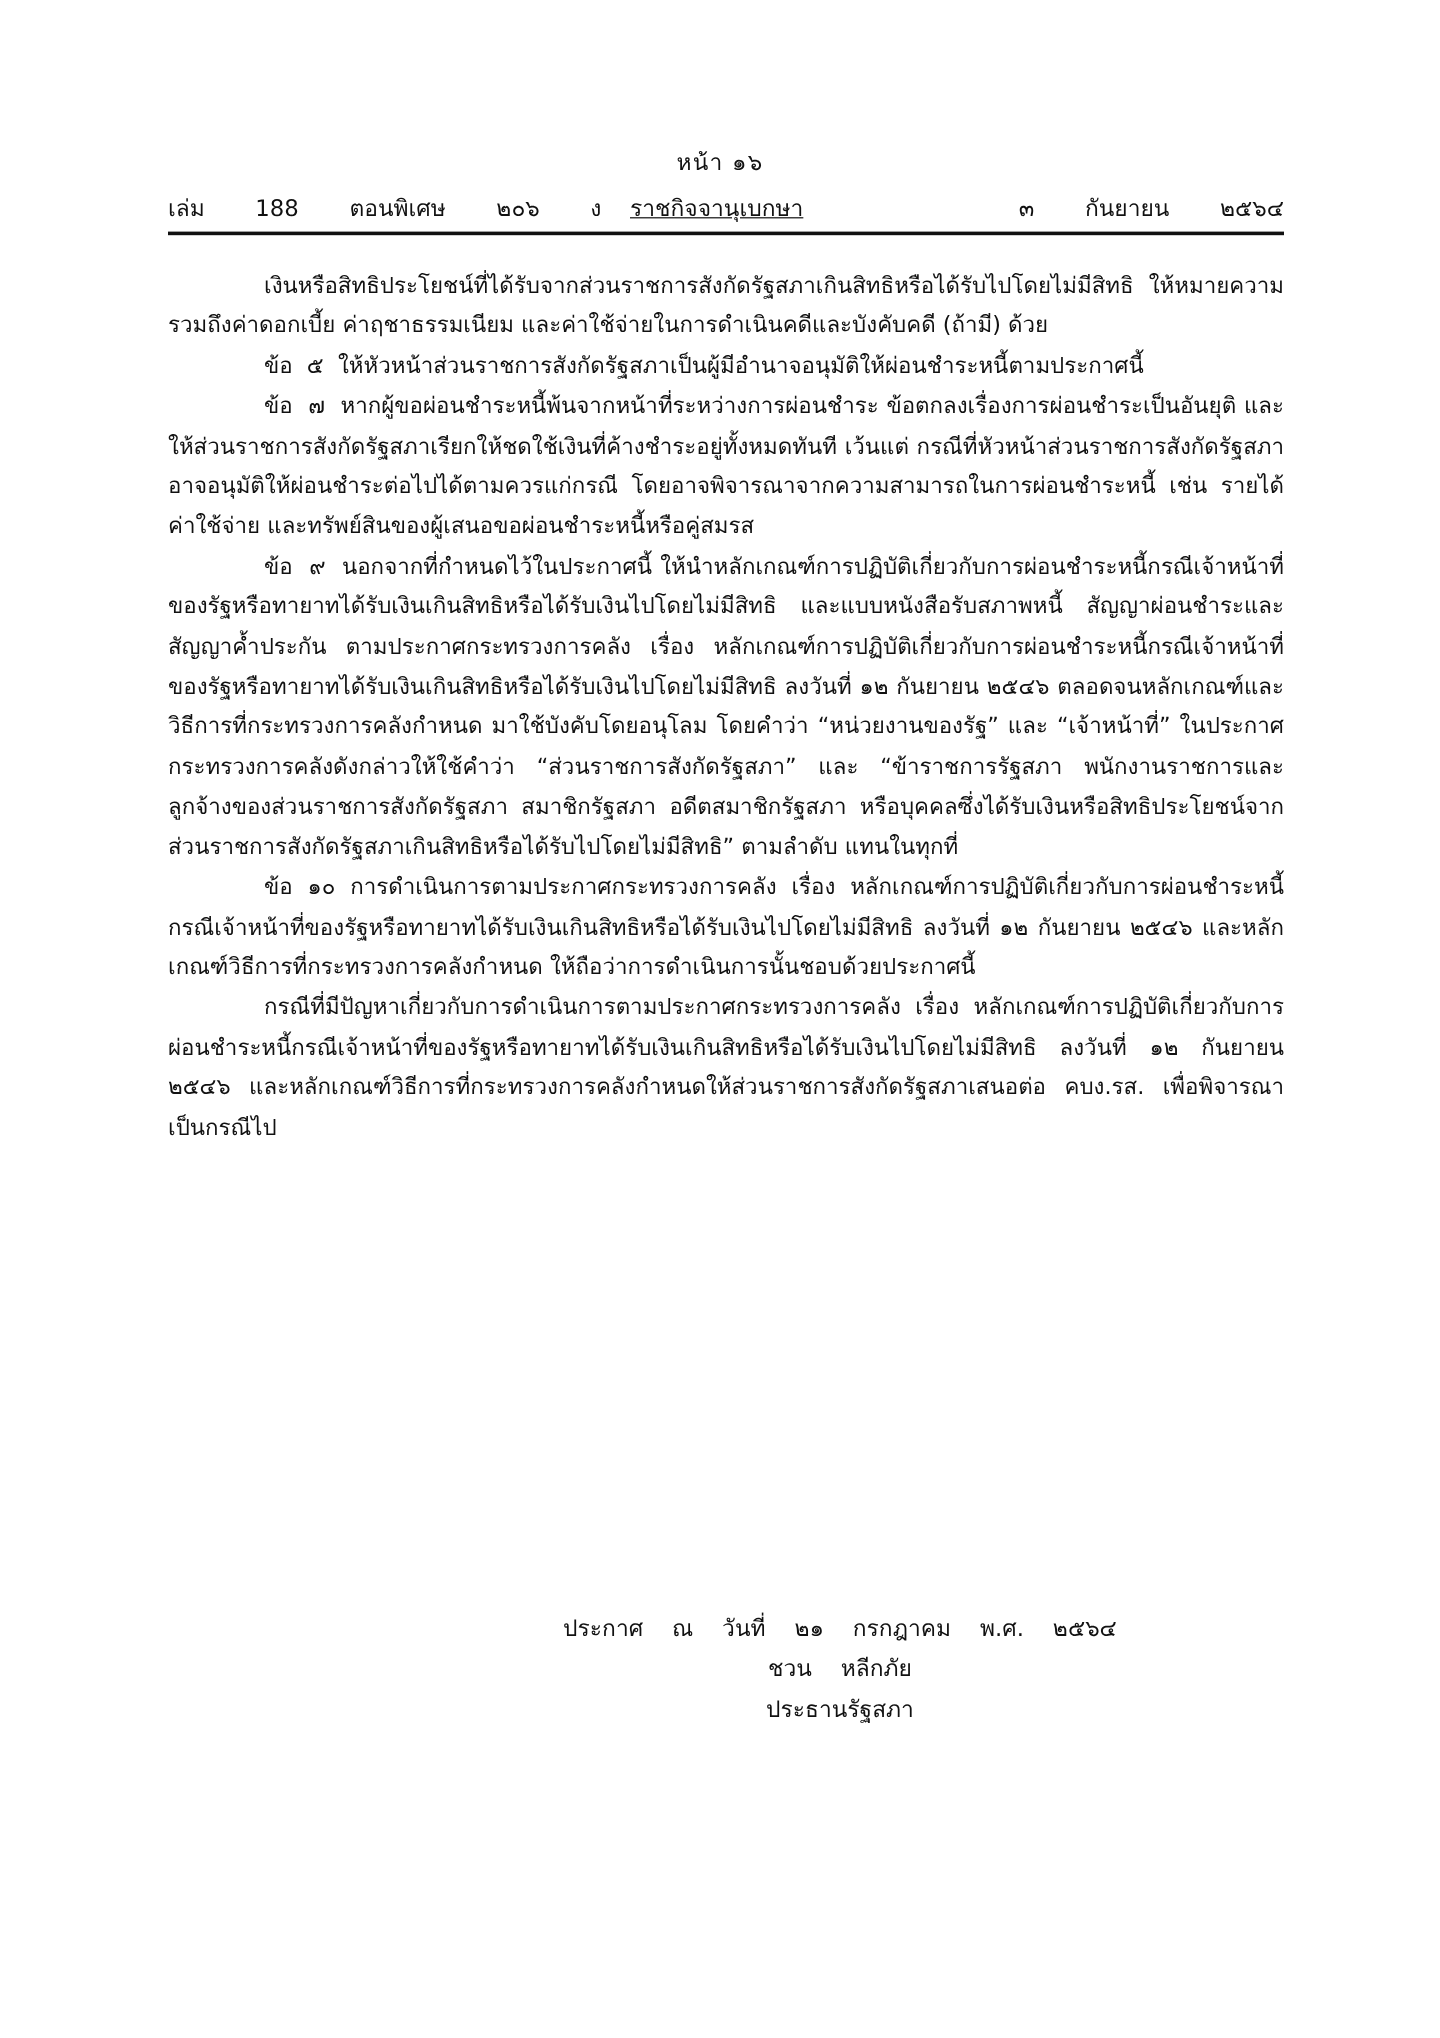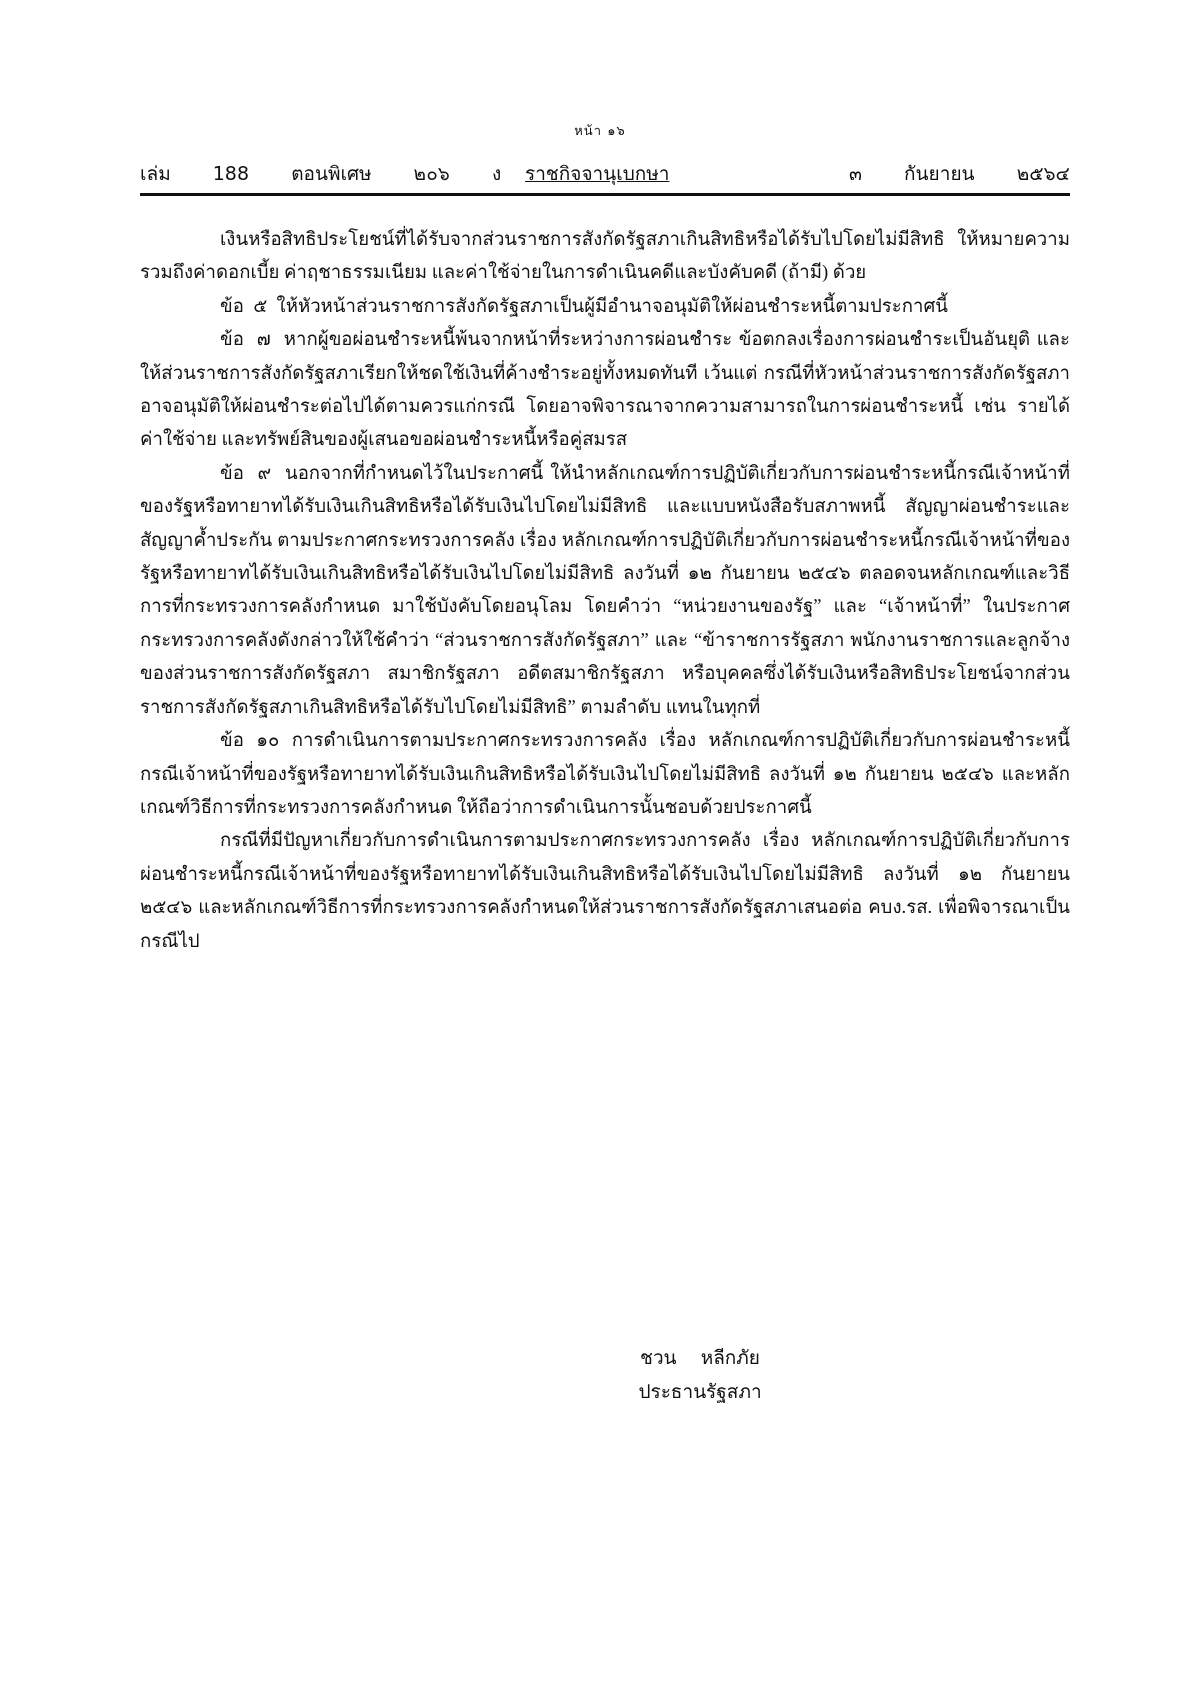--- a/index.html
+++ b/index.html
@@ -2,40 +2,40 @@
 <html><head>
   <meta charset="utf-8">
   <style>
     html, body { margin: 0; padding: 0; background: #ffffff; }
     body {
       width: 1200px; height: 1698px; position: relative; overflow: hidden;
       font-family: "DejaVu Sans", sans-serif; color: #111111;
     }
     .page-number {
       position: absolute; top: 120px; left: 0; width: 1200px;
-      text-align: center; font-size: 13px; letter-spacing: 1px;
+      text-align: center; font-size: 19px; letter-spacing: 1px;
     }
     .header-line {
       position: absolute; top: 158px; left: 140px; width: 930px; height: 30px;
       font-size: 19px;
     }
     .header-line span { position: absolute; top: 0; white-space: pre; word-spacing: 8px; }
     .hdr-volume { left: 0; }
     .hdr-gazette { left: 385px; text-decoration: underline; }
     .hdr-date { right: 0; }
     .header-rule {
       position: absolute; top: 193px; left: 140px; width: 930px; height: 3px;
       background: #111111;
     }
     .body-text {
       position: absolute; top: 222px; left: 140px; width: 930px;
       font-size: 18.6px; line-height: 33.4px;
     }
     .body-text p { margin: 0; text-align: justify; text-align-last: left; }
-    .body-text p.indent { text-indent: 80px; font-family: Liberation Serif, serif; }
+    .body-text p.indent { text-indent: 80px; }
     .clause-label { white-space: pre; }
     .signature {
       position: absolute; top: 1340px; left: 460px; width: 480px;
       font-size: 19px; line-height: 34px; text-align: center;
     }
     .signature div { white-space: pre; word-spacing: 6px; }
   </style>
 </head>
 <body>
 
@@ -63,15 +63,16 @@
   </p>
   <p class="indent">
     <span class="clause-label">ข้อ ๑๐ </span><span>การดำเนินการตามประกาศกระทรวงการคลัง เรื่อง หลักเกณฑ์การปฏิบัติเกี่ยวกับการผ่อนชำระหนี้กรณีเจ้าหน้าที่ของรัฐหรือทายาทได้รับเงินเกินสิทธิหรือได้รับเงินไปโดยไม่มีสิทธิ ลงวันที่ ๑๒ กันยายน ๒๕๔๖ และหลักเกณฑ์วิธีการที่กระทรวงการคลังกำหนด ให้ถือว่าการดำเนินการนั้นชอบด้วยประกาศนี้</span>
   </p>
   <p class="indent">
     <span>กรณีที่มีปัญหาเกี่ยวกับการดำเนินการตามประกาศกระทรวงการคลัง เรื่อง หลักเกณฑ์การปฏิบัติเกี่ยวกับการผ่อนชำระหนี้กรณีเจ้าหน้าที่ของรัฐหรือทายาทได้รับเงินเกินสิทธิหรือได้รับเงินไปโดยไม่มีสิทธิ ลงวันที่ ๑๒ กันยายน ๒๕๔๖ และหลักเกณฑ์วิธีการที่กระทรวงการคลังกำหนดให้ส่วนราชการสังกัดรัฐสภาเสนอต่อ คบง.รส. เพื่อพิจารณาเป็นกรณีไป</span>
   </p>
 </div>
 
 <div class="signature">
+  <div>ประกาศ  ณ  วันที่  ๒๑  กรกฎาคม  พ.ศ.  ๒๕๖๔</div>
   <div>ชวน  หลีกภัย</div>
   <div>ประธานรัฐสภา</div>
 </div>
 
 </body></html>

